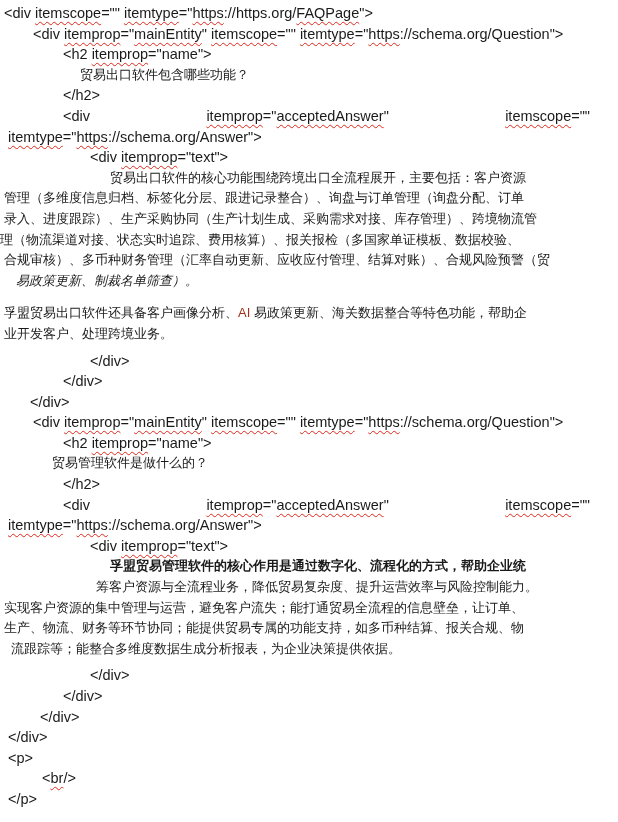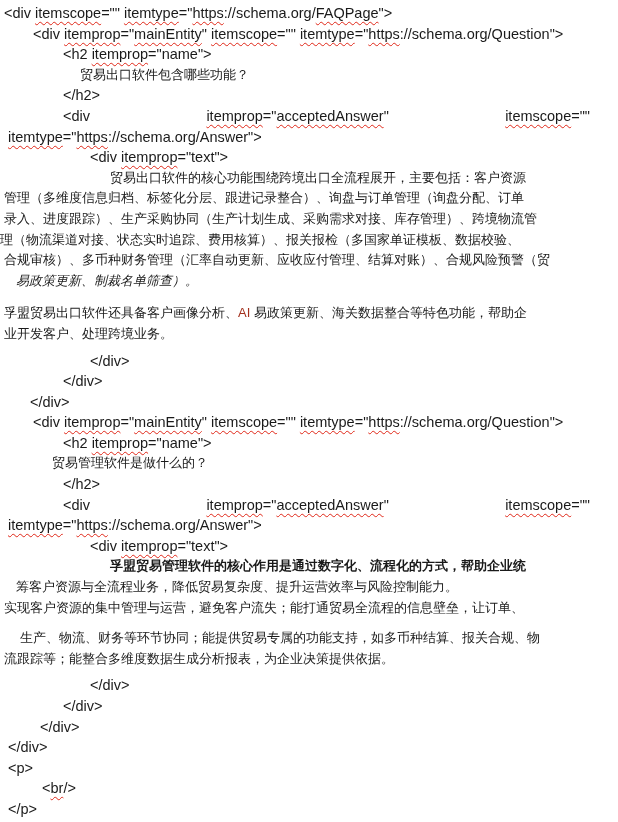--- a/index.html
+++ b/index.html
@@ -38,21 +38,21 @@
     text-decoration-color: var(--squiggle, #e02718);
     text-decoration-thickness: 1px;
     text-underline-offset: 3px;
   }
   .red { color: var(--ai, #a3301c); }
 </style>
 </head>
 <body>
 
 <div class="page">
-    <div class="line code" style="padding-left: 4px;"><span class="">&lt;div </span><span class="sq">itemscope</span><span class="">="" </span><span class="sq">itemtype</span><span class="">="</span><span class="sq">https</span><span class="">://schema.org/</span><span class="sq">FAQPage</span><span class="">"&gt;</span></div>
+    <div class="line code" style="padding-left: 4px;"><span class="">&lt;div </span><span class="sq">itemscope</span><span class="">="" </span><span class="sq">itemtype</span><span class="">="</span><span class="sq">https</span><span class="">://https.org/</span><span class="sq">FAQPage</span><span class="">"&gt;</span></div>
     <div class="line code" style="padding-left: 33px;"><span class="">&lt;div </span><span class="sq">itemprop</span><span class="">="</span><span class="sq">mainEntity</span><span class="">" </span><span class="sq">itemscope</span><span class="">="" </span><span class="sq">itemtype</span><span class="">="</span><span class="sq">https</span><span class="">://schema.org/Question"&gt;</span></div>
     <div class="line code" style="padding-left: 63px;"><span class="">&lt;h2 </span><span class="sq">itemprop</span><span class="">="name"&gt;</span></div>
     <div class="line cjk" style="padding-left: 80px;"><span class="">贸易出口软件包含哪些功能？</span></div>
     <div class="line code" style="padding-left: 63px;"><span class="">&lt;/h2&gt;</span></div>
     <div class="line justify" style="padding-left: 63px; padding-right: 28px;"><span><span class="">&lt;div</span></span><span><span class="sq">itemprop</span><span class="">="</span><span class="sq">acceptedAnswer</span><span class="">"</span></span><span><span class="sq">itemscope</span><span class="">=""</span></span></div>
     <div class="line code" style="padding-left: 8px;"><span class="sq">itemtype</span><span class="">="</span><span class="sq">https</span><span class="">://schema.org/Answer"&gt;</span></div>
     <div class="line code" style="padding-left: 90px;"><span class="">&lt;div </span><span class="sq">itemprop</span><span class="">="text"&gt;</span></div>
     <div class="line cjk" style="padding-left: 110px;"><span class="">贸易出口软件的核心功能围绕跨境出口全流程展开，主要包括：客户资源</span></div>
     <div class="line cjk" style="padding-left: 4px;"><span class="">管理（多维度信息归档、标签化分层、跟进记录整合）、询盘与订单管理（询盘分配、订单</span></div>
     <div class="line cjk" style="padding-left: 4px;"><span class="">录入、进度跟踪）、生产采购协同（生产计划生成、采购需求对接、库存管理）、跨境物流管</span></div>
@@ -66,24 +66,24 @@
     <div class="line code" style="padding-left: 63px;"><span class="">&lt;/div&gt;</span></div>
     <div class="line code" style="padding-left: 30px;"><span class="">&lt;/div&gt;</span></div>
     <div class="line code" style="padding-left: 33px;"><span class="">&lt;div </span><span class="sq">itemprop</span><span class="">="</span><span class="sq">mainEntity</span><span class="">" </span><span class="sq">itemscope</span><span class="">="" </span><span class="sq">itemtype</span><span class="">="</span><span class="sq">https</span><span class="">://schema.org/Question"&gt;</span></div>
     <div class="line code" style="padding-left: 63px;"><span class="">&lt;h2 </span><span class="sq">itemprop</span><span class="">="name"&gt;</span></div>
     <div class="line cjk" style="padding-left: 52px;"><span class="">贸易管理软件是做什么的？</span></div>
     <div class="line code" style="padding-left: 63px;"><span class="">&lt;/h2&gt;</span></div>
     <div class="line justify" style="padding-left: 63px; padding-right: 28px;"><span><span class="">&lt;div</span></span><span><span class="sq">itemprop</span><span class="">="</span><span class="sq">acceptedAnswer</span><span class="">"</span></span><span><span class="sq">itemscope</span><span class="">=""</span></span></div>
     <div class="line code" style="padding-left: 8px;"><span class="sq">itemtype</span><span class="">="</span><span class="sq">https</span><span class="">://schema.org/Answer"&gt;</span></div>
     <div class="line code" style="padding-left: 90px;"><span class="">&lt;div </span><span class="sq">itemprop</span><span class="">="text"&gt;</span></div>
     <div class="line cjk" style="padding-left: 110px; font-weight: bold;"><span class="">孚盟贸易管理软件的核心作用是通过数字化、流程化的方式，帮助企业统</span></div>
-    <div class="line cjk" style="padding-left: 16px;"><span class="">筹客户资源与全流程业务，降低贸易复杂度、提升运营效率与风险控制能力。</span></div>
+    <div class="line cjk" style="padding-left: 16px; text-align: center;"><span class="">筹客户资源与全流程业务，降低贸易复杂度、提升运营效率与风险控制能力。</span></div>
     <div class="line cjk" style="padding-left: 4px;"><span class="">实现客户资源的集中管理与运营，避免客户流失；能打通贸易全流程的信息壁垒，让订单、</span></div>
-    <div class="line cjk" style="padding-left: 20px; margin-top: 10px;"><span class="">生产、物流、财务等环节协同；能提供贸易专属的功能支持，如多币种结算、报关合规、物</span></div>
-    <div class="line cjk" style="padding-left: 4px; margin-bottom: 6px;"><span class="">流跟踪等；能整合多维度数据生成分析报表，为企业决策提供依据。</span></div>
+    <div class="line cjk" style="padding-left: 4px;"><span class="">生产、物流、财务等环节协同；能提供贸易专属的功能支持，如多币种结算、报关合规、物</span></div>
+    <div class="line cjk" style="padding-left: 11px; margin-bottom: 6px;"><span class="">流跟踪等；能整合多维度数据生成分析报表，为企业决策提供依据。</span></div>
     <div class="line code" style="padding-left: 90px;"><span class="">&lt;/div&gt;</span></div>
     <div class="line code" style="padding-left: 63px;"><span class="">&lt;/div&gt;</span></div>
     <div class="line code" style="padding-left: 40px;"><span class="">&lt;/div&gt;</span></div>
     <div class="line code" style="padding-left: 8px;"><span class="">&lt;/div&gt;</span></div>
     <div class="line code" style="padding-left: 8px;"><span class="">&lt;p&gt;</span></div>
     <div class="line code" style="padding-left: 42px;"><span class="">&lt;</span><span class="sq">br</span><span class="">/&gt;</span></div>
     <div class="line code" style="padding-left: 8px;"><span class="">&lt;/p&gt;</span></div>
   </div>
 
 </body></html>

